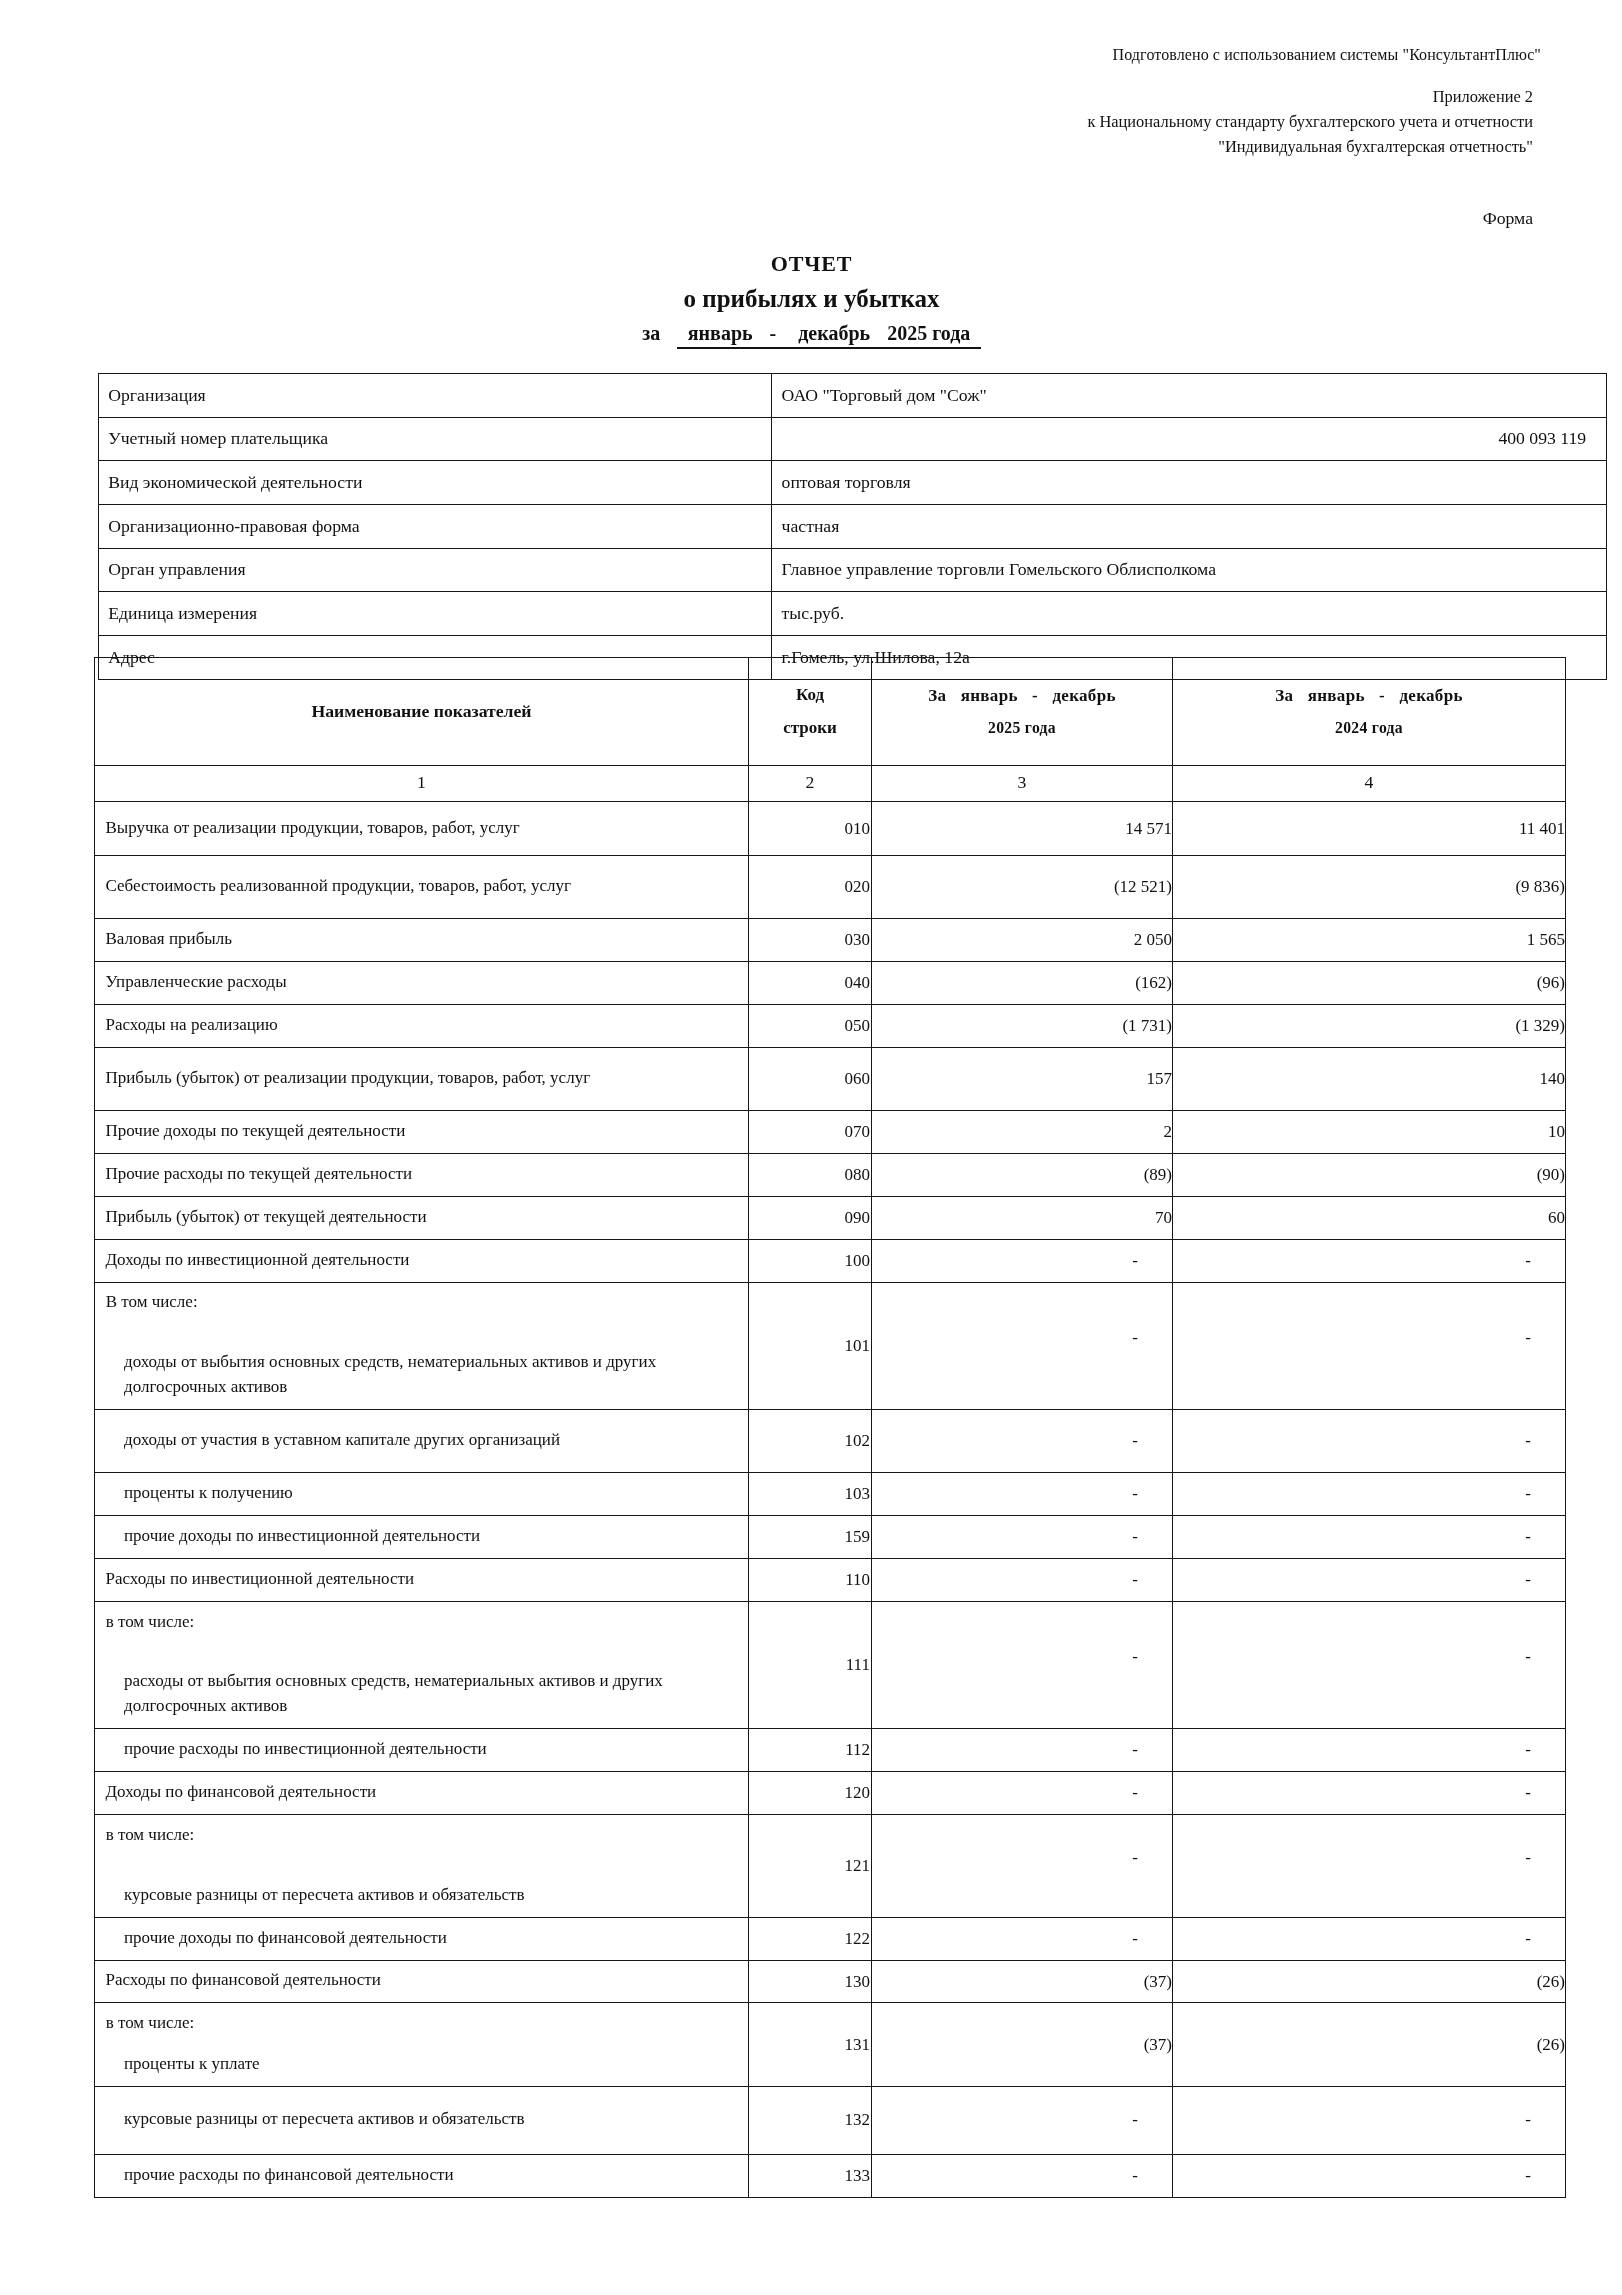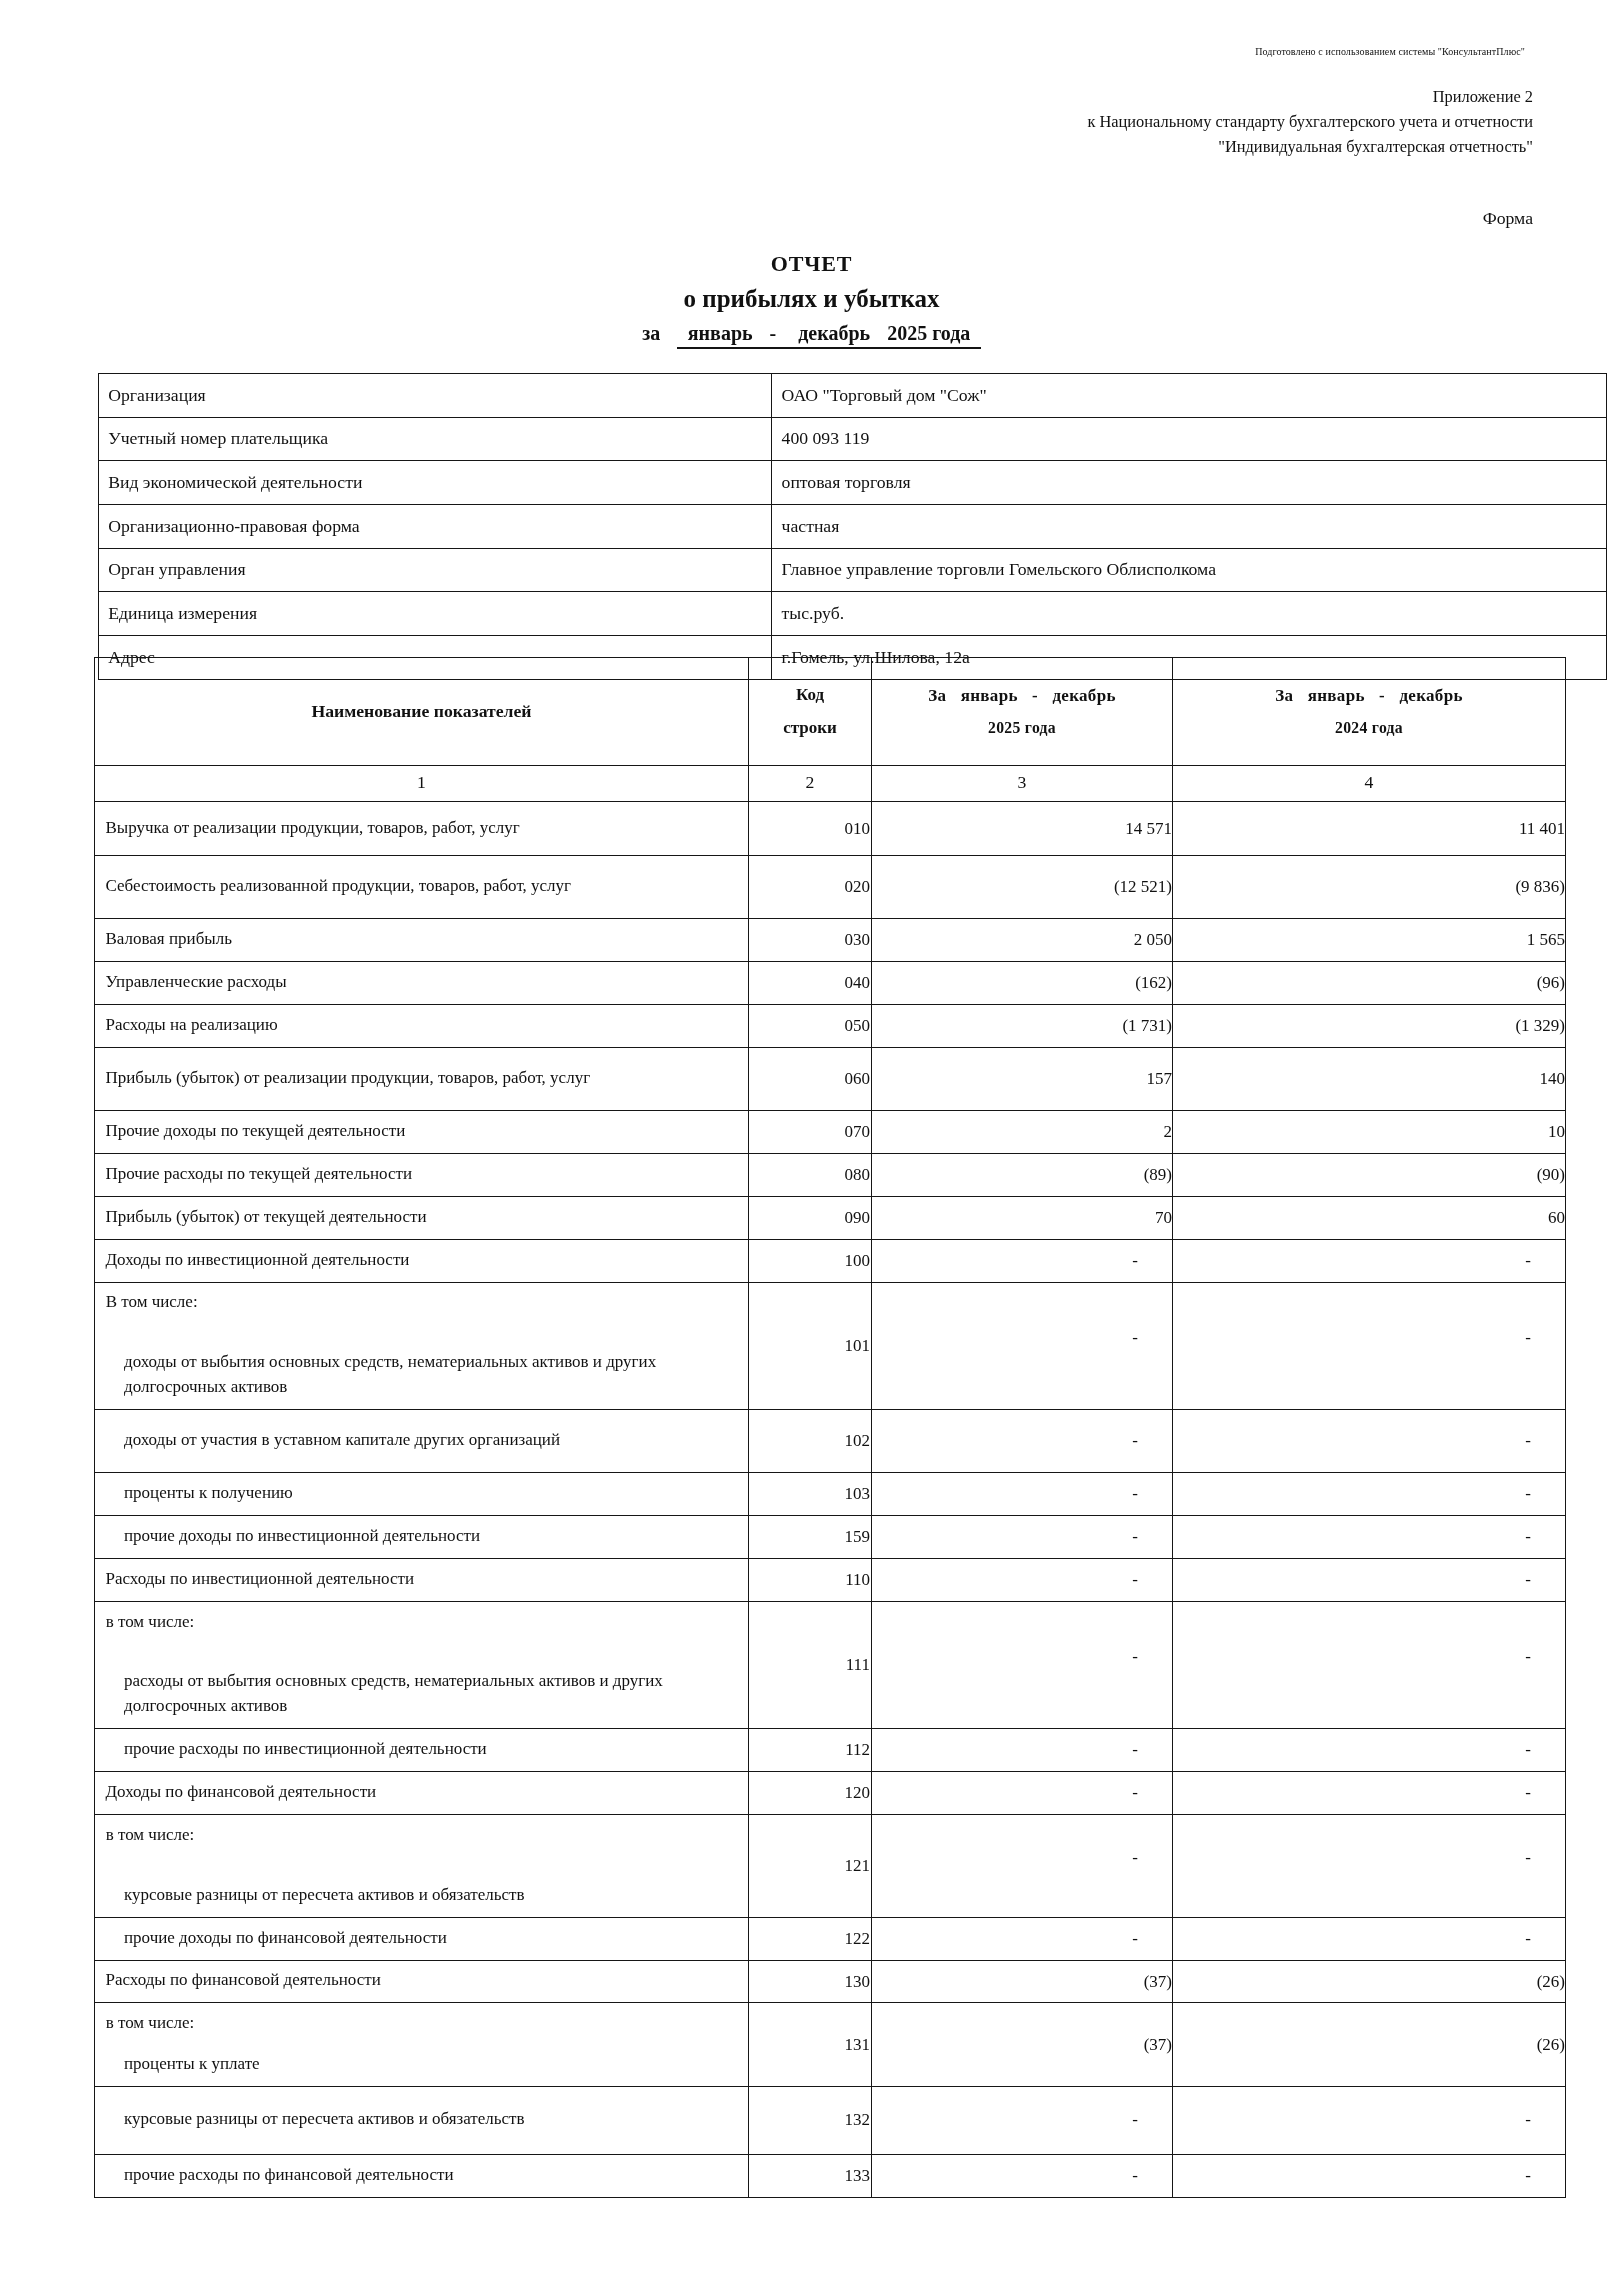--- a/index.html
+++ b/index.html
@@ -16,22 +16,22 @@
     font-family: "Liberation Serif", "DejaVu Serif", serif;
     color: #111111;
     box-sizing: border-box;
     overflow: hidden;
   }
 
   
   .consultant-line {
     position: absolute;
     top: 46px;
-    right: 98px;
-    font-size: 10px;
+    right: 82px;
+    font-size: 16px;
     letter-spacing: 0.1px;
     white-space: nowrap;
   }
   .appendix-block {
     position: absolute;
     top: 85px;
     right: 90px;
     text-align: right;
     font-size: 16.4px;
     line-height: 1.52;
@@ -96,21 +96,21 @@
   }
   table.org td {
     border: 1.3px solid #161616;
     font-size: 17.7px;
     padding: 6.5px 9.2px 7.2px 9.2px;
     height: 29px;
     vertical-align: middle;
   }
   table.org td.lbl { width: 654px; }
   table.org td.val { width: 815px; }
-  table.org td.val.right { padding-right: 19.6px; }
+  table.org td.val.right { text-align: right; padding-right: 19.6px; }
 
   
   table.main {
     top: 657px;
     left: 94px;
     width: 1470px;
   }
   table.main td, table.main th {
     border: 1.3px solid #161616;
     font-size: 17px;

